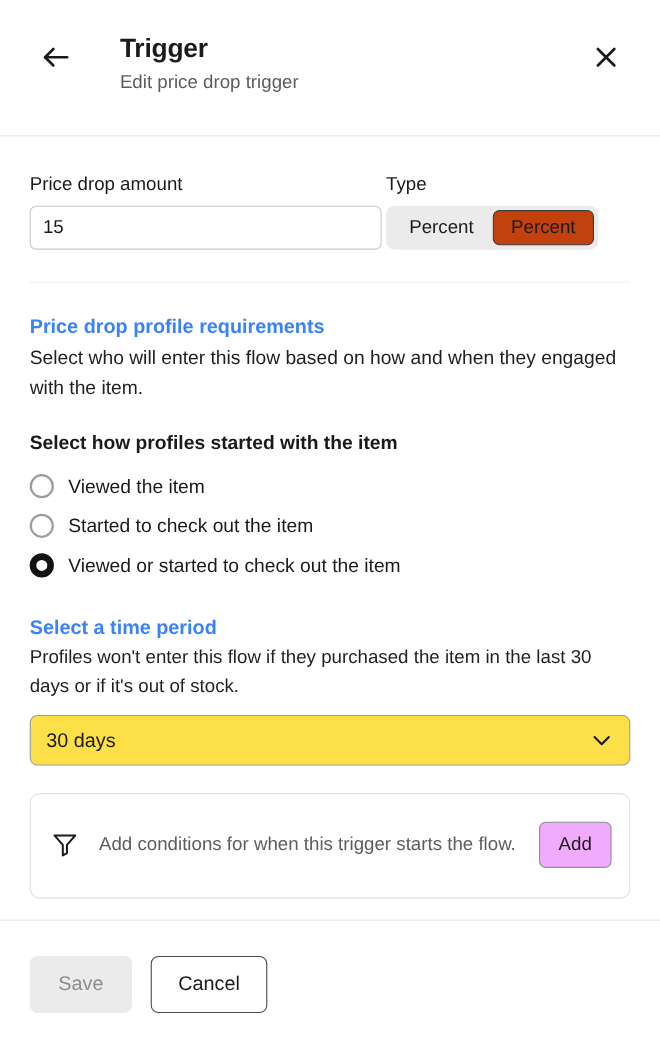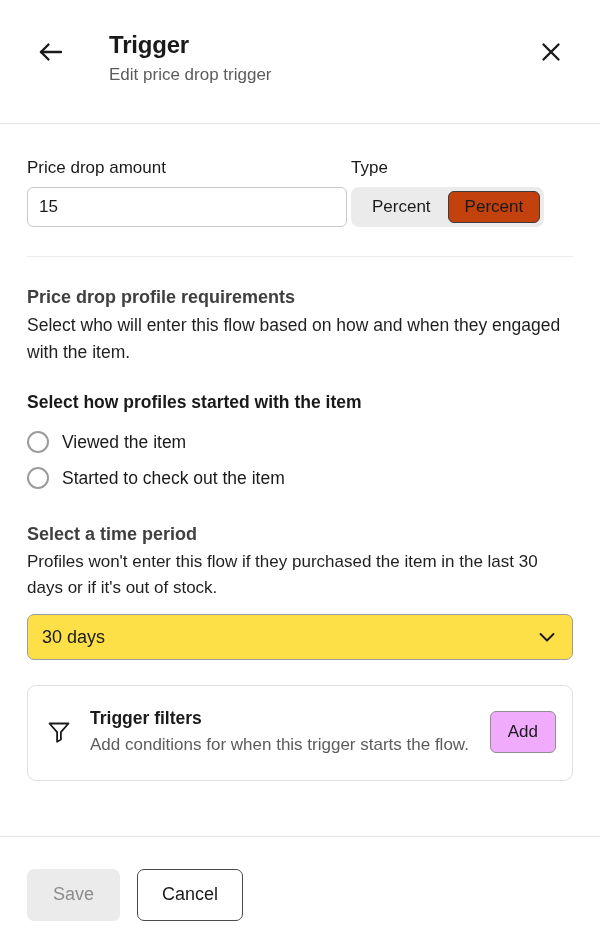--- a/index.html
+++ b/index.html
@@ -146,21 +146,21 @@
     height: 1px;
     background: #ededed;
     margin: 29px 0 0 0;
   }
 
   .section { padding-top: 28px; }
   .section-title {
     font-size: 18px;
     font-weight: bold;
     line-height: 24px;
-    color: #404040;
+    color: #3b82f6;
   }
   .section-desc {
     font-size: 17.5px;
     line-height: 27px;
     color: #1f1f1f;
     margin-top: 3px;
     max-width: 552px;
   }
 
   .sub-title {
@@ -354,20 +354,24 @@
       <div class="sub-title">Select how profiles started with the item</div>
 
       <div class="radio-list">
         <button class="radio-row">
           <span class="radio-mark"></span>
           <span class="radio-label">Viewed the item</span>
         </button>
         <button class="radio-row">
           <span class="radio-mark"></span>
           <span class="radio-label">Started to check out the item</span>
+        </button>
+        <button class="radio-row">
+          <span class="radio-mark checked"></span>
+          <span class="radio-label">Viewed or started to check out the item</span>
         </button>
       </div>
     </div>
 
     <div class="section" style="padding-top:26px;">
       <div class="section-title">Select a time period</div>
       <div class="section-desc" style="font-size:17px;line-height:26px;">Profiles won't enter this flow if they purchased the item in the last 30 days or if it's out of stock.</div>
 
       <div class="select-wrap">
         <div class="select-box">
@@ -381,21 +385,20 @@
       </div>
     </div>
 
     <div class="filter-card">
       <span class="filter-icon">
         <svg width="26" height="26" viewBox="0 0 26 26" fill="none" aria-hidden="true">
           <path d="M3.5 4.5h19l-7.6 8.6v7.4l-3.8 2.2v-9.6L3.5 4.5z" stroke="#1a1a1a" stroke-width="1.8" stroke-linejoin="round"></path>
         </svg>
       </span>
       <div class="filter-texts">
-        <div class="filter-title">Trigger filters</div>
         <div class="filter-desc">Add conditions for when this trigger starts the flow.</div>
       </div>
       <button class="add-btn">Add</button>
     </div>
 
     <div style="height:80px;"></div>
   </div>
 
   <div class="footer">
     <button class="btn-save">Save</button>

